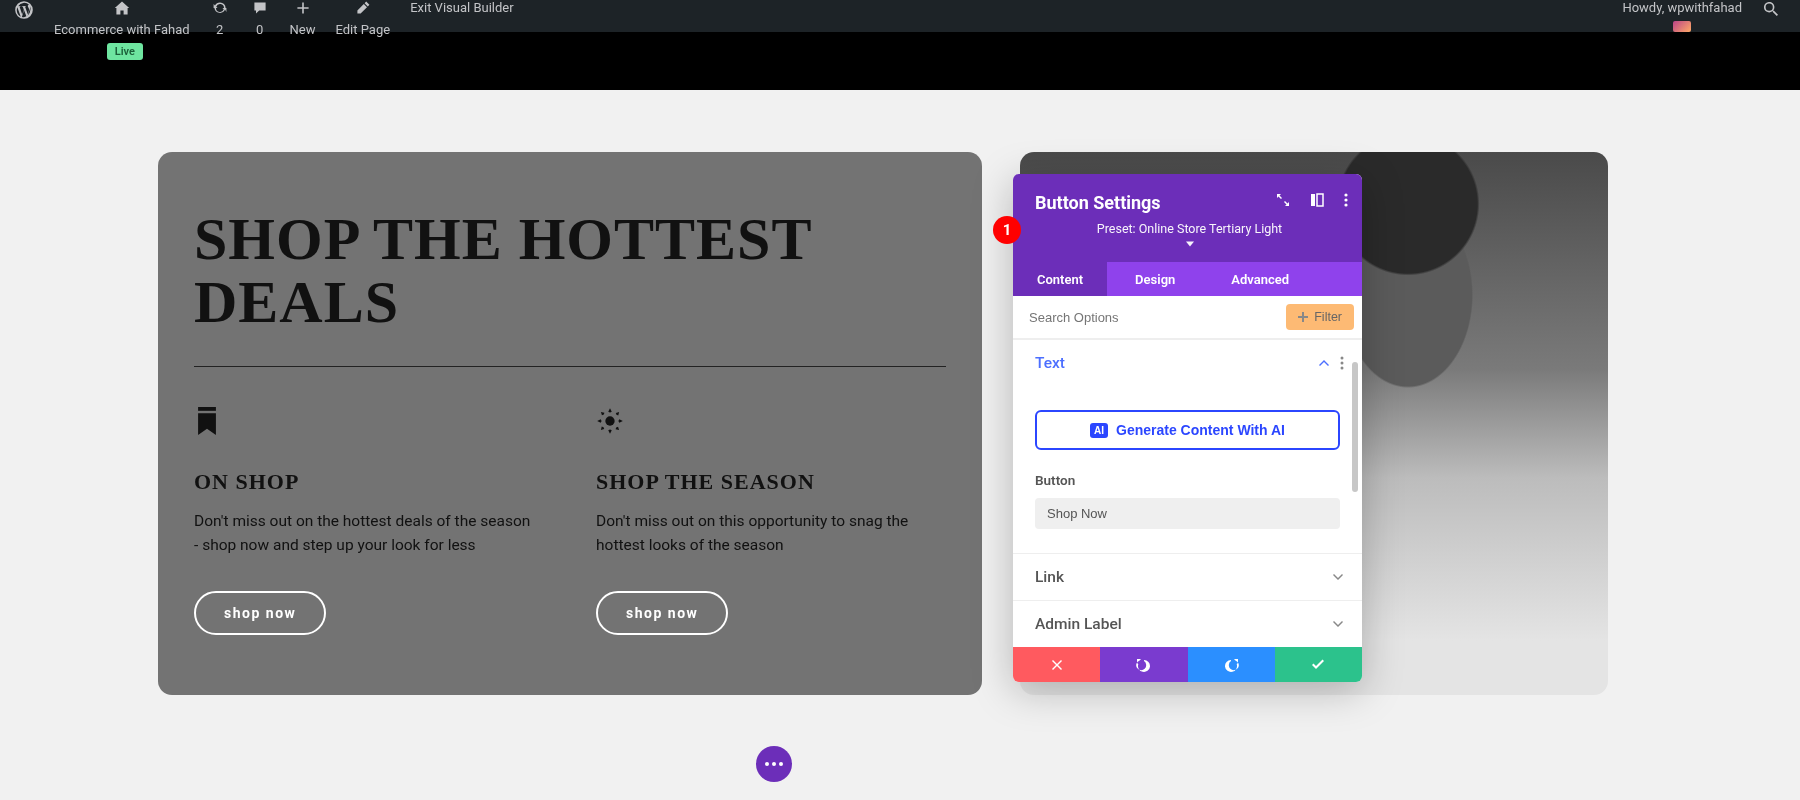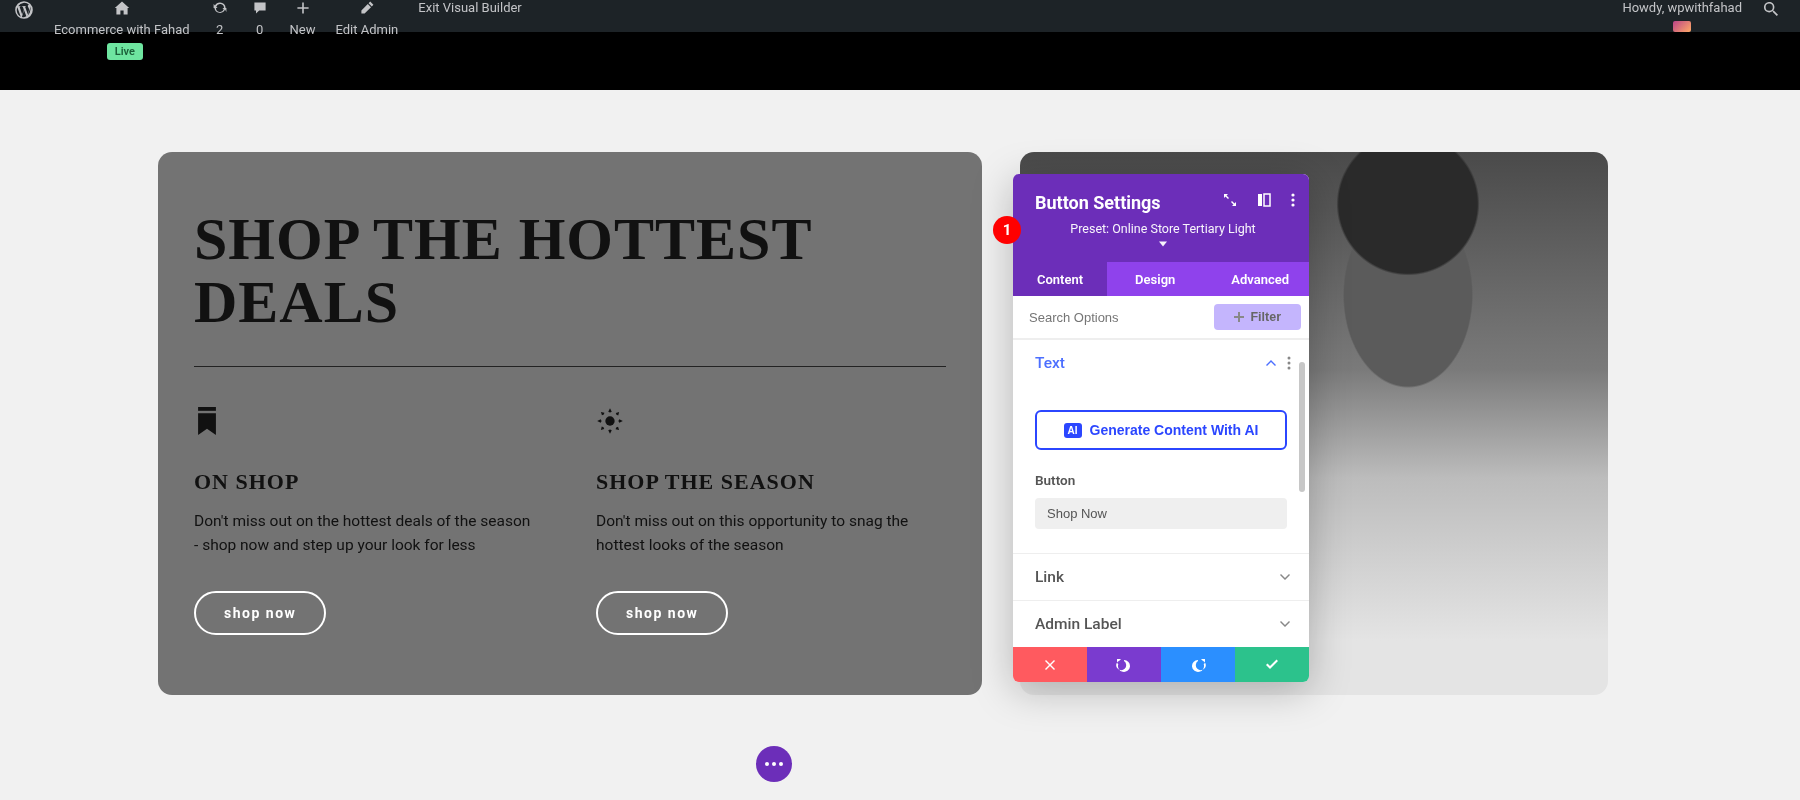--- a/index.html
+++ b/index.html
@@ -150,21 +150,21 @@
       top: 126px;
       left: 993px;
       z-index: 50;
     }
 
     
     .settings-panel {
       position:absolute;
       top: 84px;
       left: 1013px;
-      width: 296px;
+      width: 349px;
       background: #fff;
       border-radius: 6px;
       box-shadow: 0 8px 40px rgba(0,0,0,.25);
       overflow:hidden;
       z-index:30;
     }
     .panel-hd {
       background: #6c2eb9;
       color:#fff;
       padding: 18px 18px 14px 22px;
@@ -196,26 +196,25 @@
     .tab:nth-child(3){padding:0 28px;}
     .tab.active{ background:#6c2eb9; }
 
     .panel-body{ background:#fff; }
     .search-row{ display:flex; align-items:center; gap:8px; padding:8px 8px 8px 16px; border-bottom:1px solid #eee;}
     .search-row input{
       flex:1; border:none; outline:none;
       font-size:13px; color:#888;
     }
     .filter-btn{
-      background:#c4b5fd; border:none;
-      padding:6px 20px; border-radius:4px;
+      background:#fdba74; border:none;
+      padding:6px 12px; border-radius:4px;
       font-size:12.5px; color:#666;
       display:flex;align-items:center;gap:6px;
       cursor:pointer;
-      font-weight:bold;
     }
 
     .section-toggle{
       display:flex; align-items:center; justify-content:space-between;
       padding:14px 18px 14px 22px;
       font-size:15.5px; color:#555; font-weight:500;
       cursor:pointer;
       border-top:1px solid #eee;
     }
     .section-toggle.open{ color:#4c6fff; }
@@ -322,21 +321,21 @@
           </svg>
       </span>
       <span>New</span>
     </div>
     <div class="wp-bar-item">
       <span class="wp-icon">
         <svg width="16" height="16" viewBox="0 0 20 20">
             <path d="M14 2l4 4-2 2-4-4zM3 13l8-8 4 4-8 8H3z"></path>
           </svg>
       </span>
-      <span>Edit Admin</span>
+      <span>Edit Page</span>
     </div>
     <div class="wp-bar-item">
       <span>Exit Visual Builder</span>
     </div>
   </div>
   <div class="wp-bar-right">
     <div class="wp-bar-item">
       <span>Howdy, wpwithfahad</span>
       <span class="avatar-sq"></span>
     </div>

